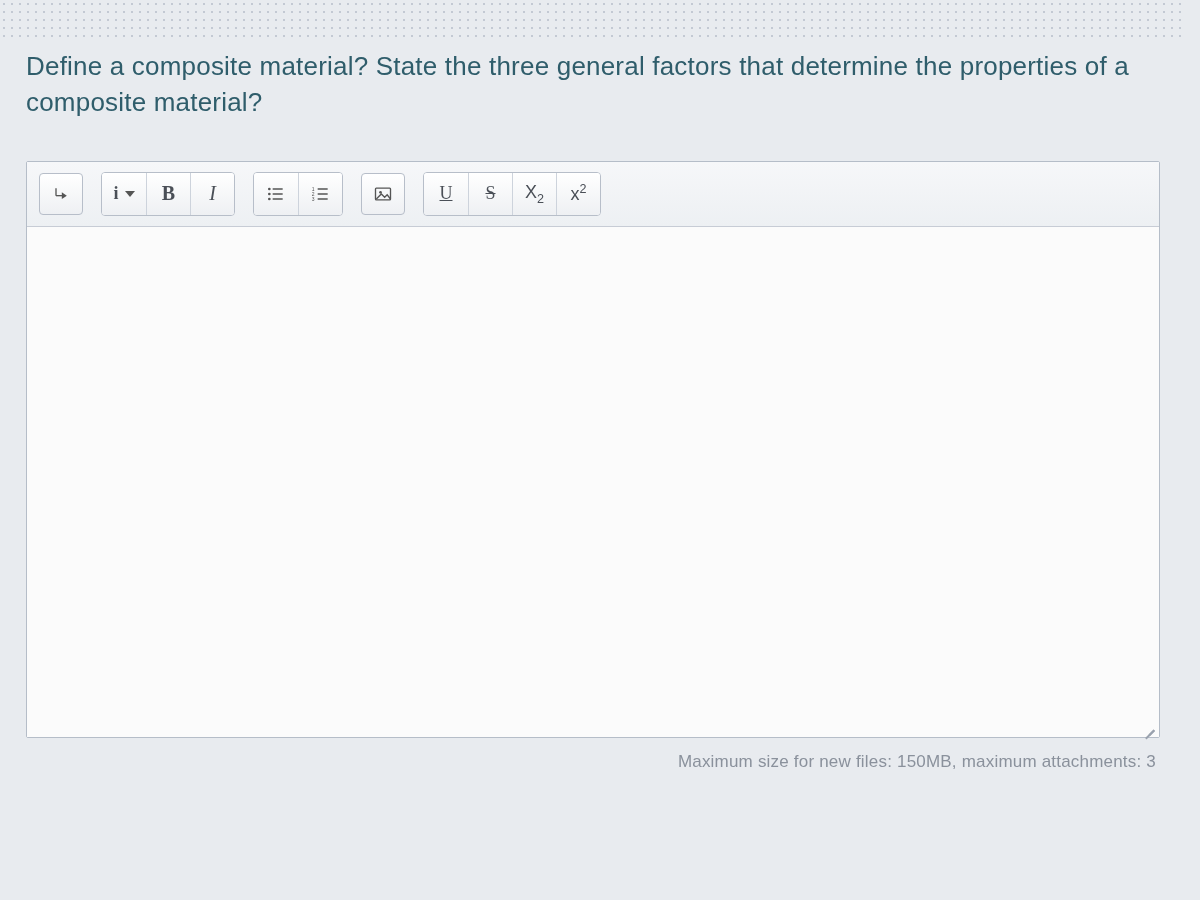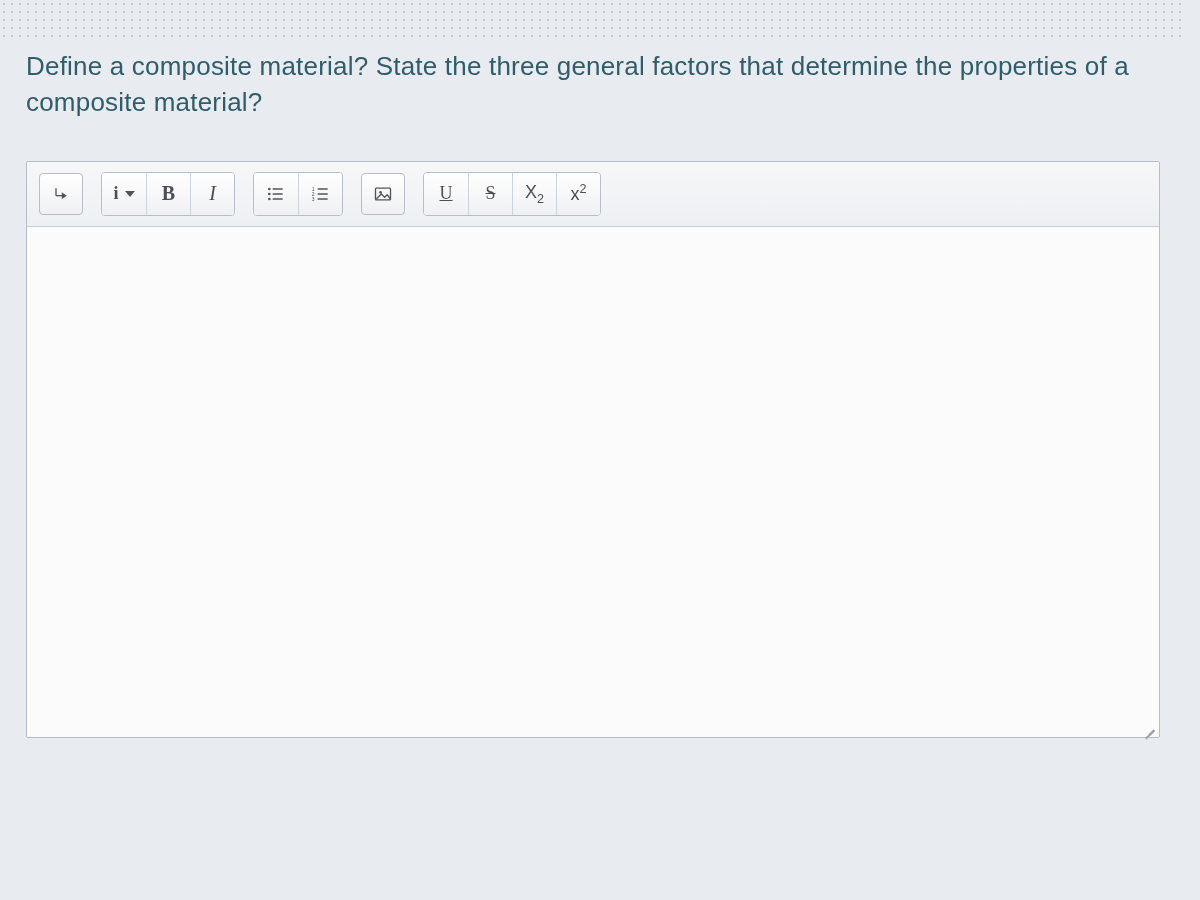--- a/index.html
+++ b/index.html
@@ -216,13 +216,14 @@
         </div>
       </div>
 
     </div>
 
     <div class="editor-area">
       <div class="resize-handle"></div>
     </div>
   </div>
 
+  <div class="footer-note">Maximum size for new files: 150MB, maximum attachments: 3</div>
 </div>
 
 </body></html>

